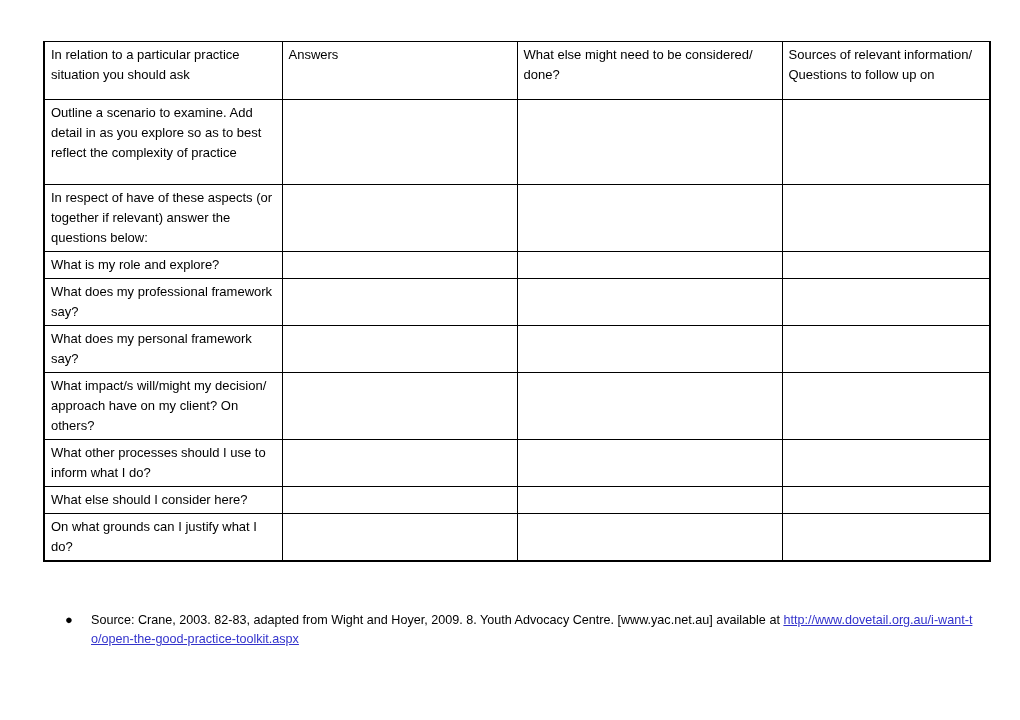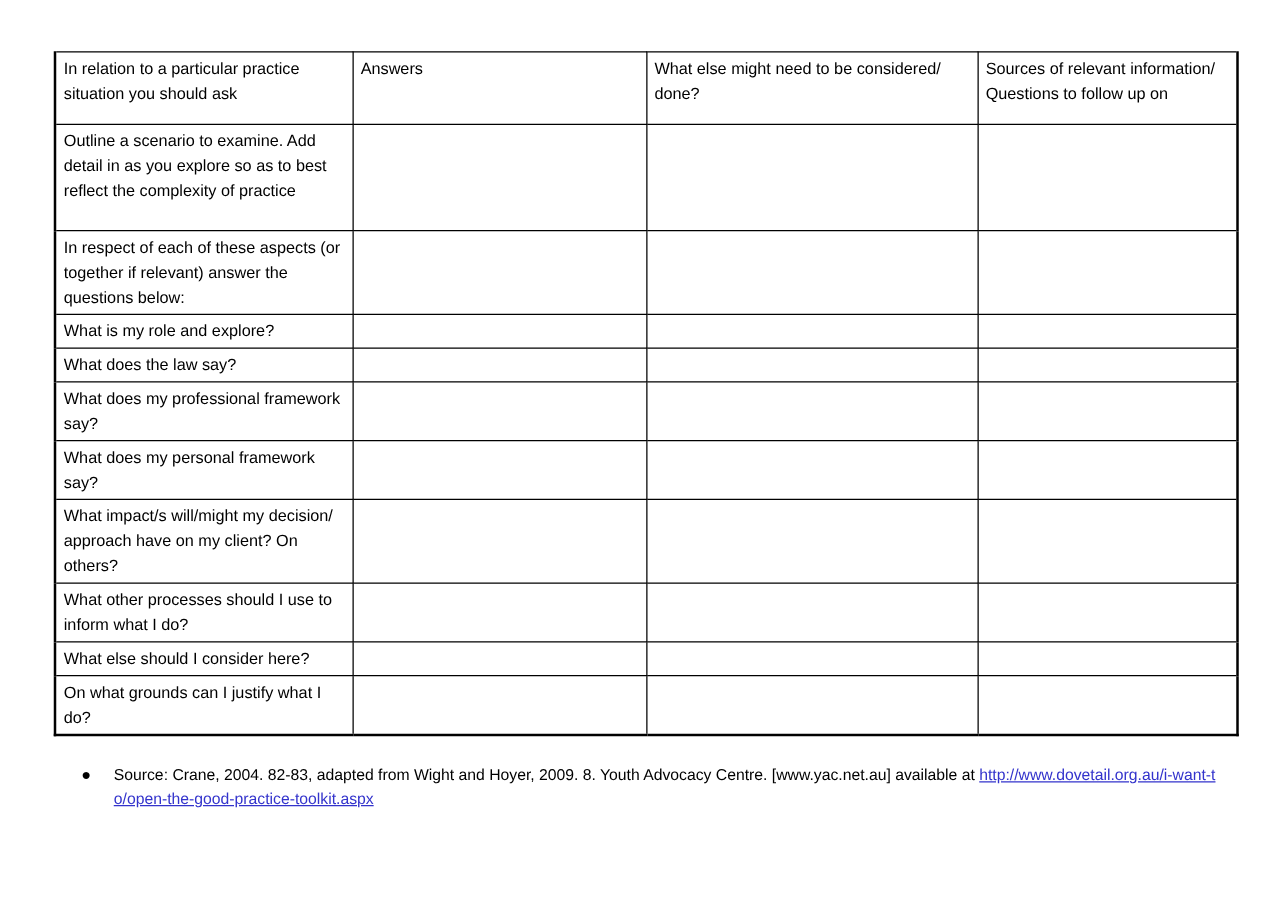--- a/index.html
+++ b/index.html
@@ -144,39 +144,33 @@
 
         <tr class="r0">
           <td class="edge-left">Outline a scenario to examine. Add detail in as you explore so as to best reflect the complexity of practice</td>
           <td></td>
           <td></td>
           <td class="edge-right"></td>
         </tr>
 
 
         <tr class="r2">
-          <td class="edge-left">In respect of each of these aspects (or together if relevant) answer the questions below:</td>
+          <td class="edge-left">In respect of have of these aspects (or together if relevant) answer the questions below:</td>
           <td></td>
           <td></td>
           <td class="edge-right"></td>
         </tr>
 
         <tr class="r3">
           <td class="edge-left">What is my role and explore?</td>
           <td></td>
           <td></td>
           <td class="edge-right"></td>
         </tr>
 
-        <tr class="r4">
-          <td class="edge-left">What does the law say?</td>
-          <td></td>
-          <td></td>
-          <td class="edge-right"></td>
-        </tr>
 
 
         <tr class="r6">
           <td class="edge-left">What does my professional framework say?</td>
           <td></td>
           <td></td>
           <td class="edge-right"></td>
         </tr>
 
         <tr class="r7">
@@ -214,18 +208,18 @@
           <td class="edge-right"></td>
         </tr>
 
       </tbody>
     </table>
   </div>
 
   <div class="footnote">
     <ul>
       <li>
-        <span class="bullet">●</span><span class="src-text">Source: Crane, 2004. 82-83, adapted from Wight and Hoyer, 2009. 8. Youth Advocacy Centre. [www.yac.net.au] available at </span><span class="link">http://www.dovetail.org.au/i-want-to/open-the-good-practice-toolkit.aspx</span>
+        <span class="bullet">●</span><span class="src-text">Source: Crane, 2003. 82-83, adapted from Wight and Hoyer, 2009. 8. Youth Advocacy Centre. [www.yac.net.au] available at </span><span class="link">http://www.dovetail.org.au/i-want-to/open-the-good-practice-toolkit.aspx</span>
       </li>
     </ul>
   </div>
 
 </div>
 
 </body></html>

